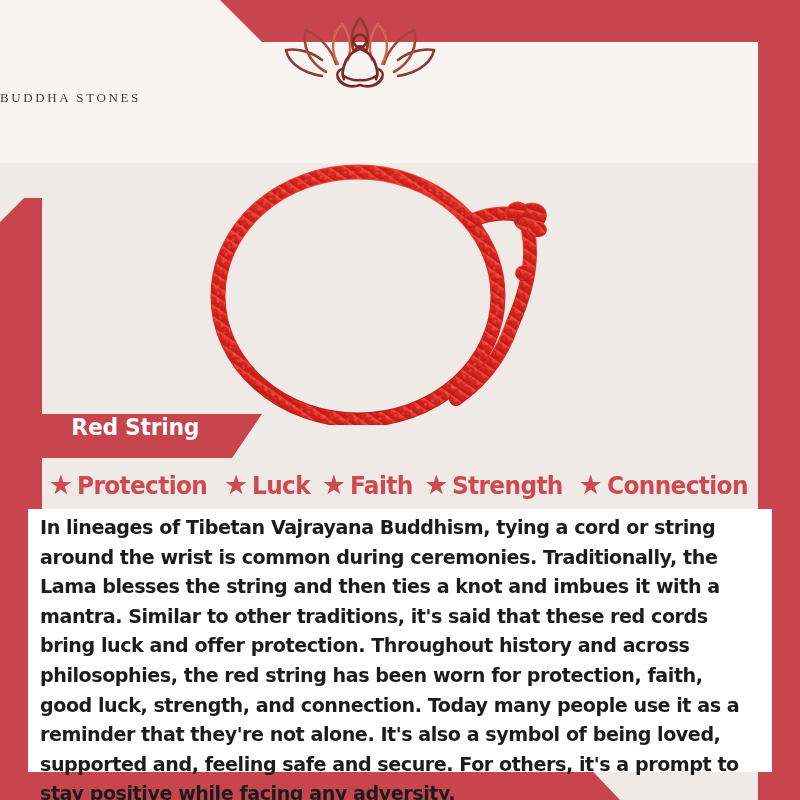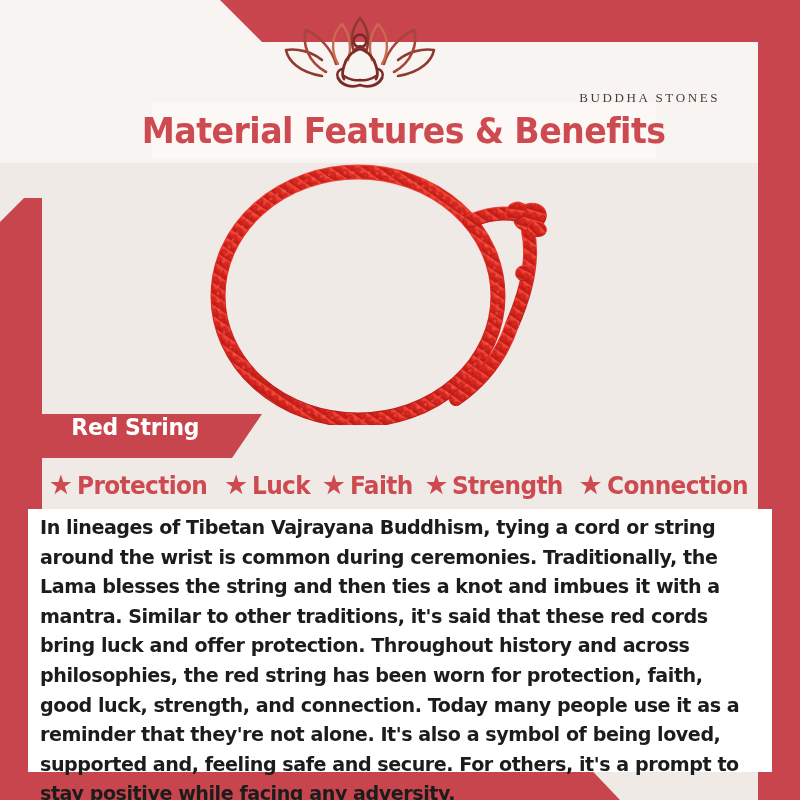--- a/index.html
+++ b/index.html
@@ -60,21 +60,21 @@
     width: 800px; height: 42px;
     background: #C9454E;
     clip-path: polygon(0 0, 580px 0, 620px 42px, 0 42px);
   }
 
   
   .logo-wrap {
     position: absolute;
     left: 0; top: 14px;
     width: 720px;
-    text-align: right;
+    text-align: left;
   }
   .logo-mark {
     display: block;
     margin: 0 auto;
   }
   .logo-word {
     display: block;
     margin-top: 2px;
     font-family: "Liberation Serif", serif;
     font-size: 13px;
@@ -223,23 +223,20 @@
 
         <path d="M62 62 C68 66 72 67 78 66 C84 67 88 66 94 62" stroke="#7E2B28" stroke-width="2.4"></path>
 
         <path d="M56 64 C54 60 56 56 60 55" stroke="#7E2B28" stroke-width="2.4"></path>
         <path d="M100 64 C102 60 100 56 96 55" stroke="#7E2B28" stroke-width="2.4"></path>
       </g>
     </svg>
     <span class="logo-word">BUDDHA STONES</span>
   </div>
 
-  <div class="title-banner">
-    <span class="title-text">Material Features &amp; Benefits</span>
-  </div>
 
   <div class="product-stage">
     <svg width="716" height="262" viewBox="0 0 716 262">
       <defs>
         <linearGradient id="cordGrad" x1="0" y1="0" x2="0" y2="1">
           <stop offset="0%" stop-color="#F2463A"></stop>
           <stop offset="45%" stop-color="#E12A22"></stop>
           <stop offset="100%" stop-color="#B91B16"></stop>
         </linearGradient>
         <pattern id="braid" width="9" height="9" patternUnits="userSpaceOnUse" patternTransform="rotate(35)">

